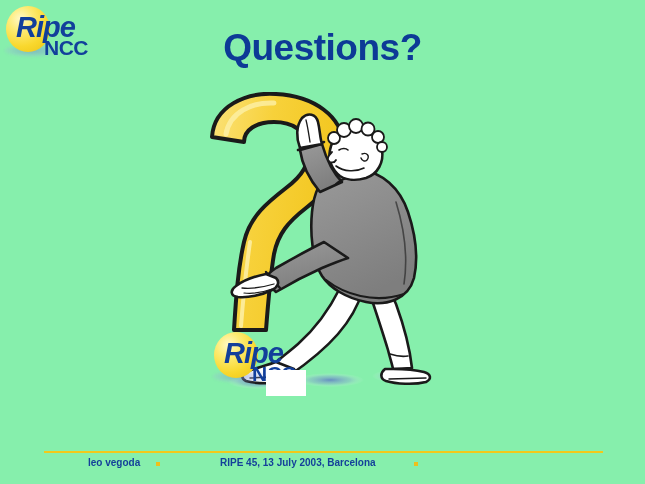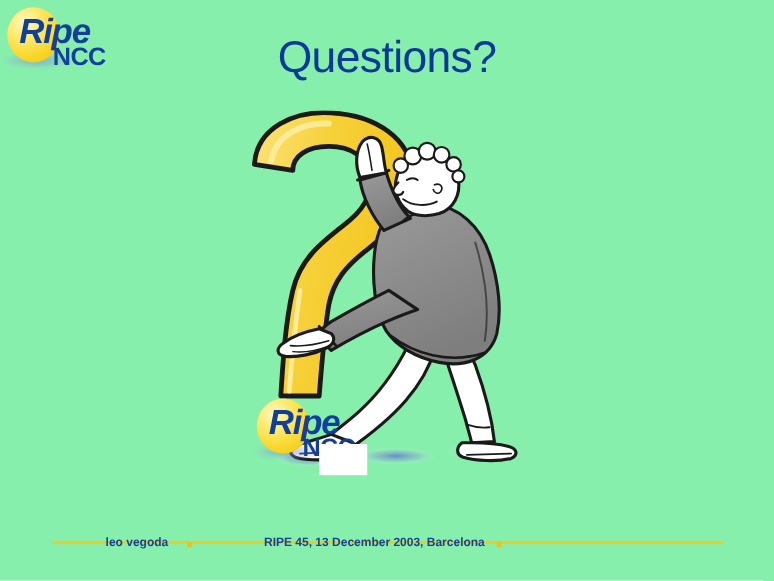--- a/index.html
+++ b/index.html
@@ -83,21 +83,21 @@
 
   
   #title {
     position: absolute;
     left: 0;
     top: 28px;
     width: 645px;
     text-align: center;
     color: #0d3a96;
     font-size: 37px;
-    font-weight: normal;
+    font-weight: bold;
     letter-spacing: -0.5px;
     line-height: 1.1;
   }
 
   
   #illustration {
     position: absolute;
     left: 190px;
     top: 92px;
     width: 260px;
@@ -156,21 +156,21 @@
     position: absolute;
     left: 44px;
     top: 451px;
     width: 559px;
     height: 2px;
     background: #f2c91a;
   }
   #footer {
     position: absolute;
     left: 0;
-    top: 446px;
+    top: 456px;
     width: 645px;
     height: 16px;
     text-decoration: underline;
   }
   .footer-text {
     position: absolute;
     color: #14409a;
     font-size: 10px;
     font-weight: bold;
     white-space: nowrap;
@@ -351,17 +351,17 @@
       </g>
     </svg>
 
     <div class="logo-inline-mask"></div>
   </div>
 
   <div id="footer-rule"></div>
   <div id="footer">
     <div class="footer-text" id="footer-author">leo vegoda</div>
     <div class="footer-dot" id="footer-dot-1"></div>
-    <div class="footer-text" id="footer-event">RIPE 45, 13 December 2003, Barcelona</div>
+    <div class="footer-text" id="footer-event">RIPE 45, 13 July 2003, Barcelona</div>
     <div class="footer-dot" id="footer-dot-2"></div>
   </div>
 
 </div>
 
 </body></html>

